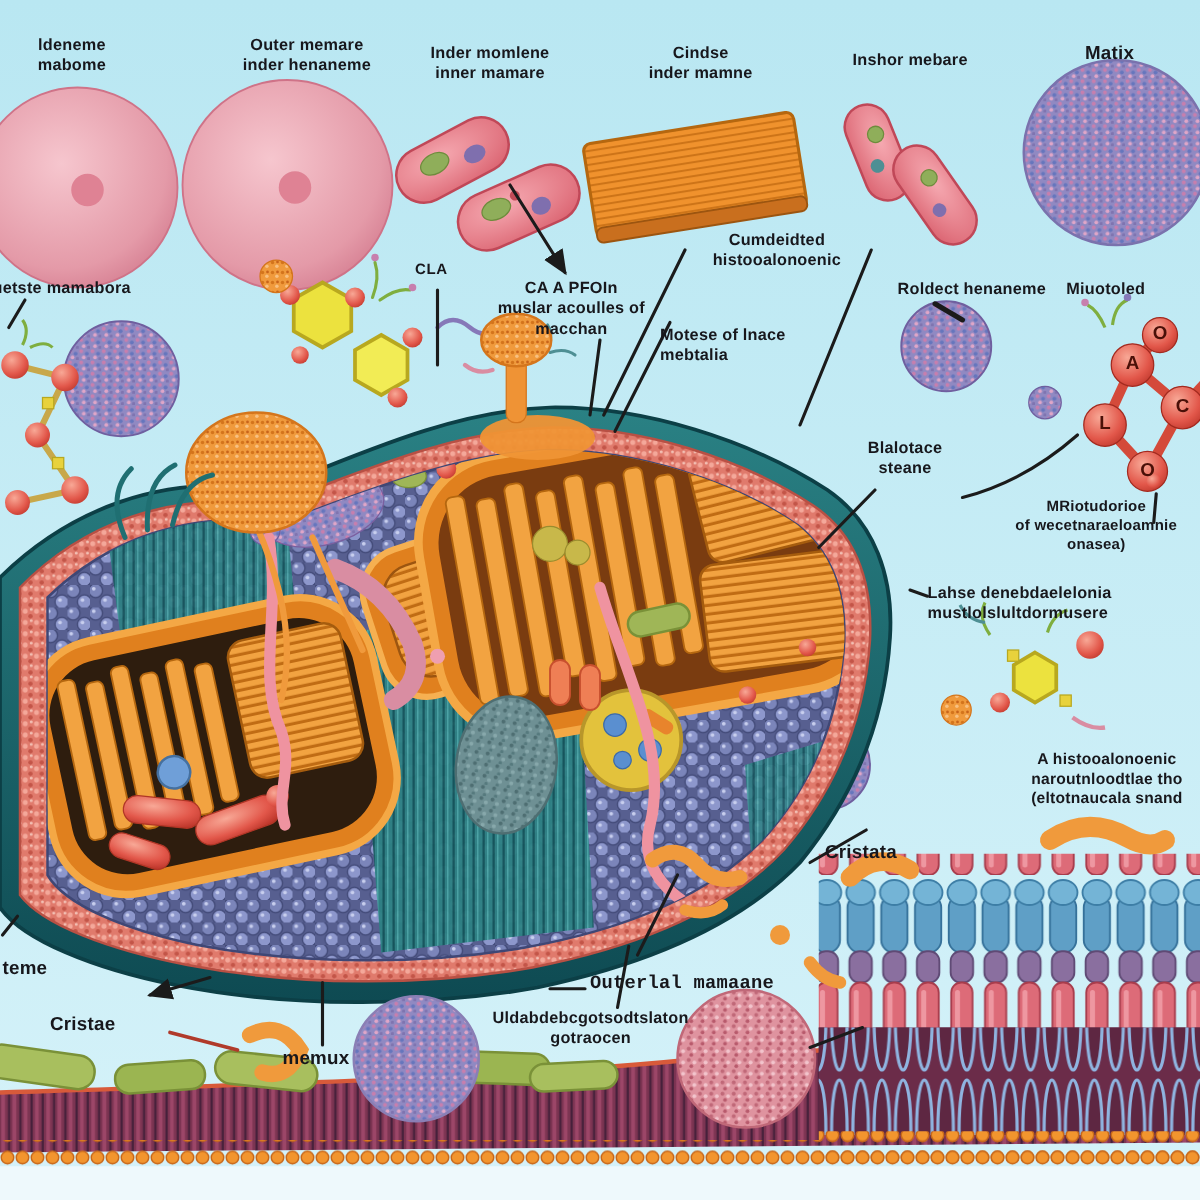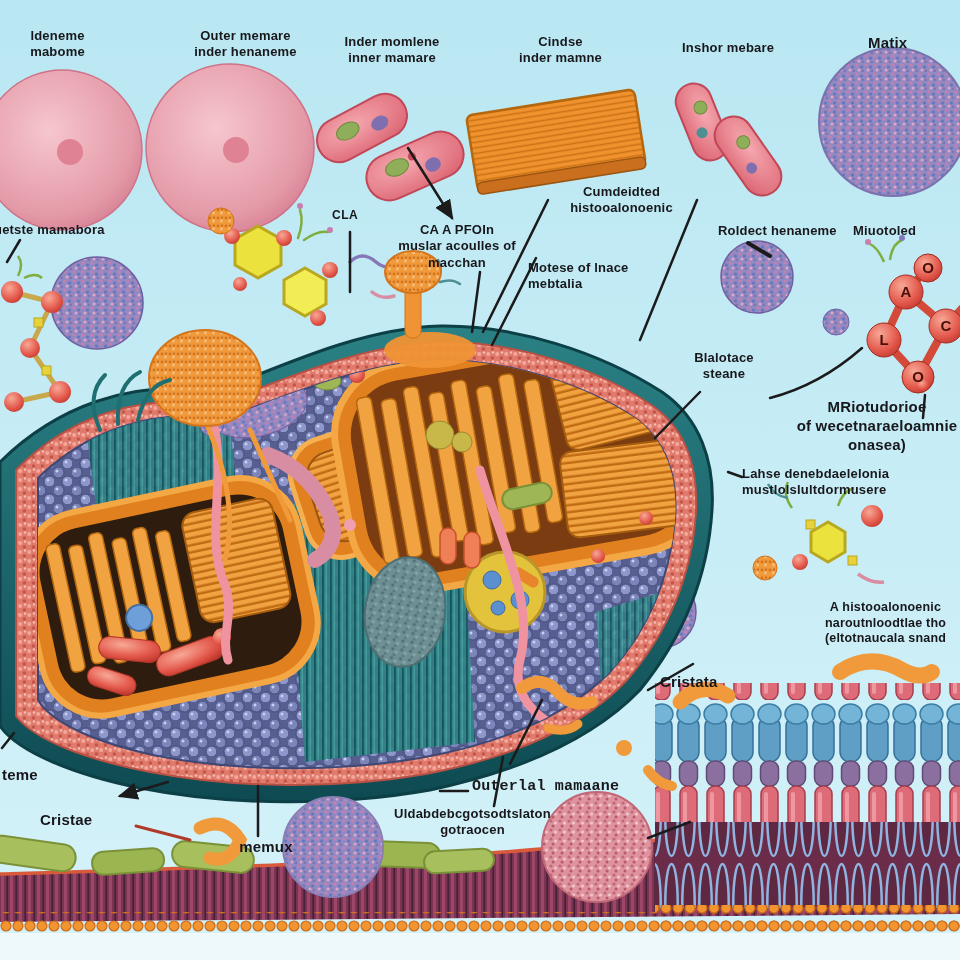--- a/index.html
+++ b/index.html
@@ -400,32 +400,32 @@
 muslar acoulles of
 macchan</div>
 <div class="lbl" style="left:544px;top:184px;width:155px;">Cumdeidted
 histooalonoenic</div>
 <div class="lbl lbl-left" style="left:528px;top:260px;width:150px;">Motese of lnace
 mebtalia</div>
 <div class="lbl lbl-left" style="left:690px;top:223px;width:160px;margin-left:28px;">Roldect henaneme</div>
 <div class="lbl lbl-left" style="left:853px;top:223px;width:100px;">Miuotoled</div>
 <div class="lbl" style="left:668px;top:350px;width:112px;">Blalotace
 steane</div>
-<div class="lbl" style="left:793px;top:398px;width:168px;font-size:15px;">MRiotudorioe
+<div class="lbl" style="left:793px;top:398px;width:168px;font-size:12px;">MRiotudorioe
 of wecetnaraeloamnie
 onasea)</div>
 <div class="lbl lbl-left" style="left:742px;top:466px;width:225px;">Lahse denebdaelelonia
 mustlolslultdormusere</div>
 <div class="lbl" style="left:808px;top:600px;width:155px;font-size:12.5px;">A histooalonoenic
 naroutnloodtlae tho
 (eltotnaucala snand</div>
 <div class="lbl lbl-md lbl-left" style="left:660px;top:645px;width:90px;margin-top:28px;">Cristata</div>
 <div class="lbl lbl-md lbl-left" style="left:2px;top:766px;width:70px;">teme</div>
 <div class="lbl lbl-md lbl-left" style="left:40px;top:811px;width:95px;">Cristae</div>
-<div class="lbl lbl-md lbl-left" style="left:226px;top:838px;width:80px;text-align:center;">memux</div>
+<div class="lbl lbl-md lbl-left" style="left:226px;top:838px;width:80px;">memux</div>
 <div class="lbl" style="left:355px;top:806px;width:235px;">Uldabdebcgotsodtslaton
 gotraocen</div>
 <div class="lbl lbl-md lbl-left" style="left:472px;top:778px;width:175px;font-family:Liberation Mono, monospace;">Outerlal mamaane</div>
 
 <span class="mol-letter" style="left:928px;top:267px;">O</span>
 <span class="mol-letter" style="left:906px;top:291px;">A</span>
 <span class="mol-letter" style="left:946px;top:325px;">C</span>
 <span class="mol-letter" style="left:884px;top:339px;">L</span>
 <span class="mol-letter" style="left:918px;top:376px;">O</span>
 

